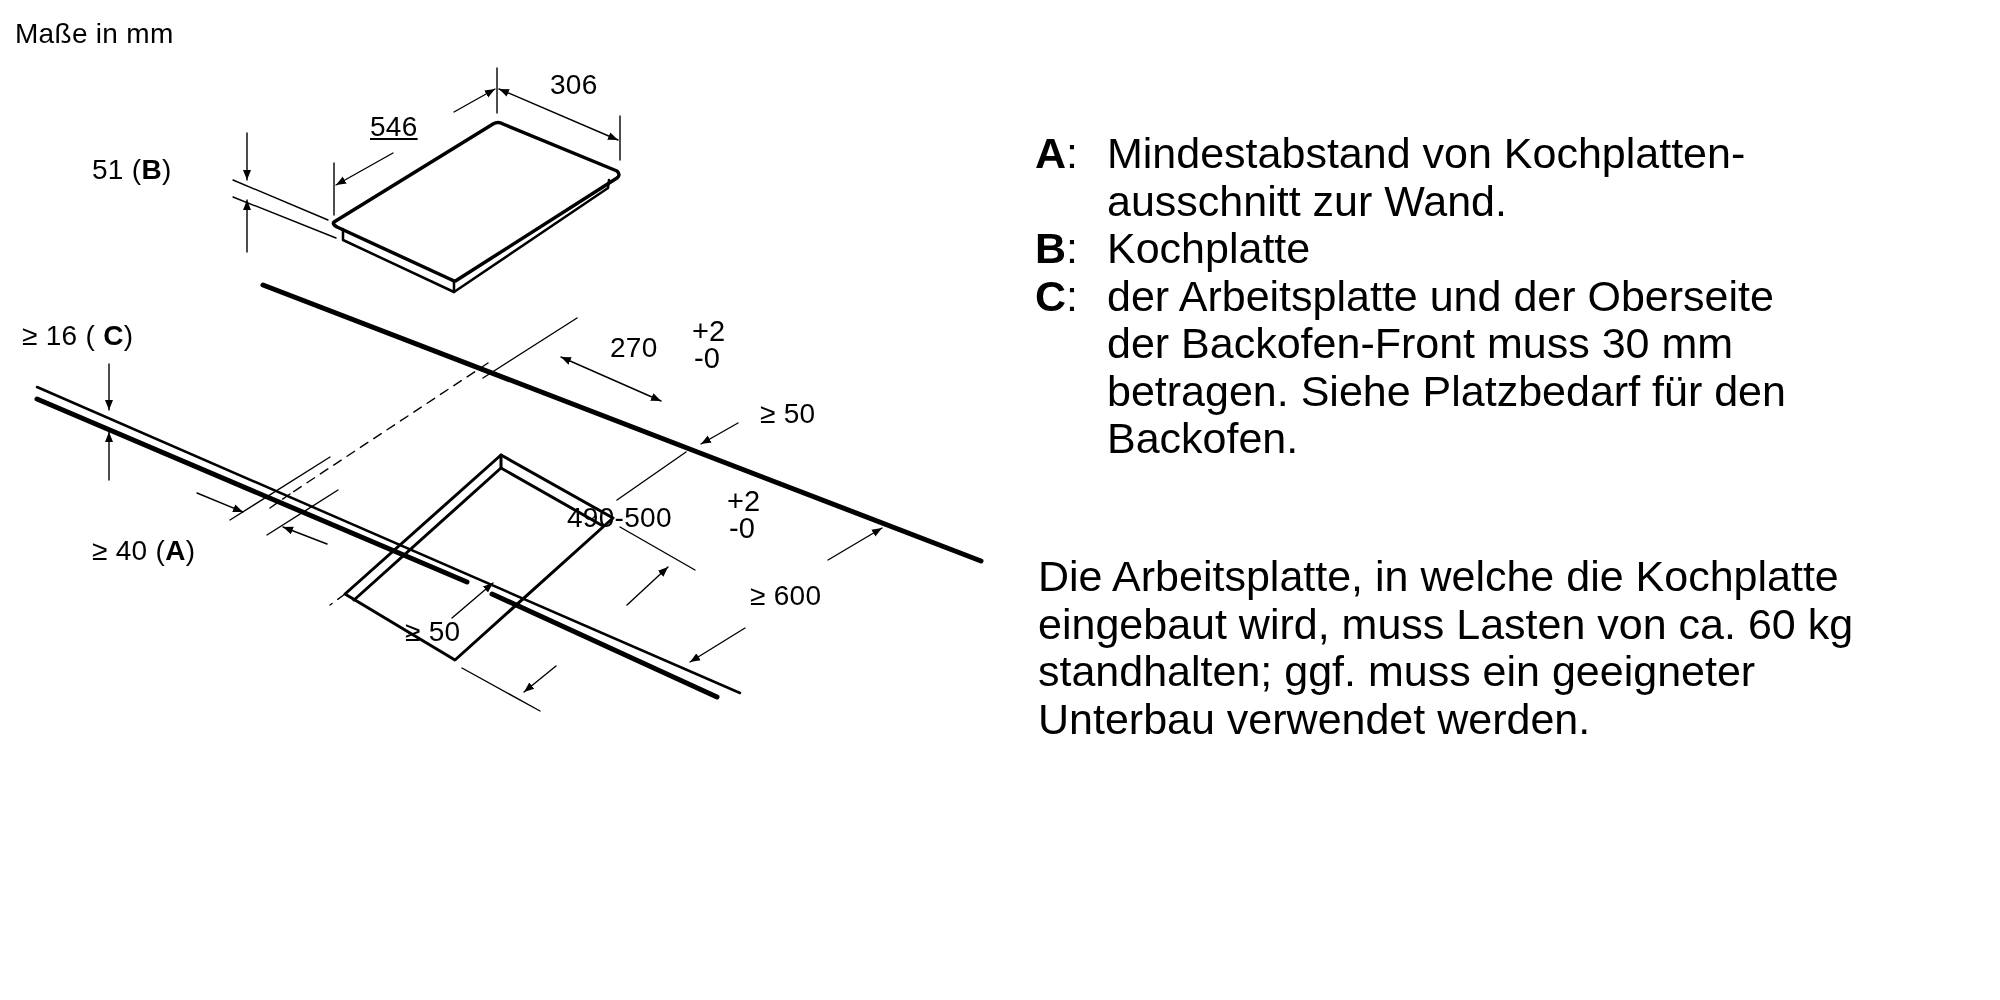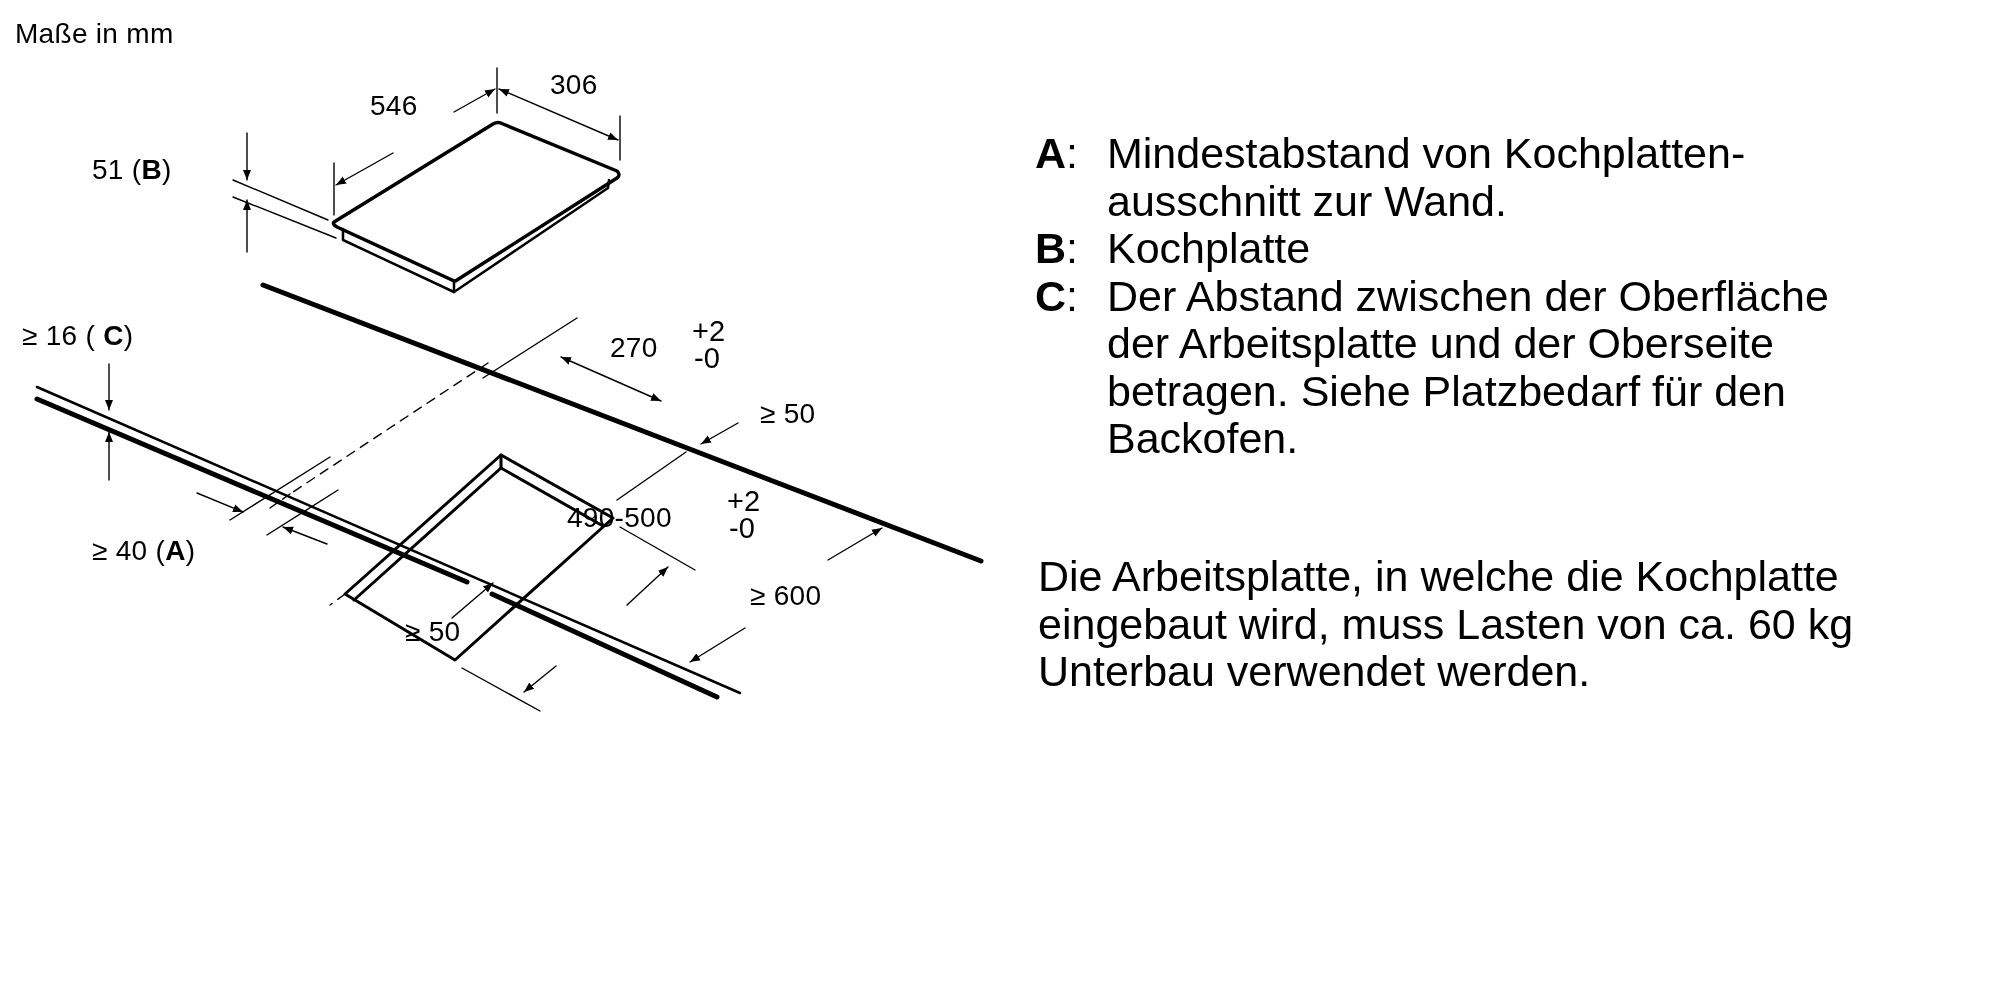--- a/index.html
+++ b/index.html
@@ -109,21 +109,21 @@
       <line x1="745" y1="628" x2="690" y2="662" marker-end="url(#ah)"></line>
     </g>
   </g>
 </svg>
 
 <div class="lbl" style="left:15px;top:12px;">Maße in mm</div>
 
 <div class="lbl" style="left:92px;top:148px;">
   <span>51</span> (<b>B</b>)
 </div>
-<div class="lbl" style="left:370px;top:84px;">546</div>
+<div class="lbl" style="left:370px;top:105px;text-decoration:underline;">546</div>
 <div class="lbl" style="left:550px;top:63px;">306</div>
 
 <div class="lbl" style="left:22px;top:314px;">
   <span>≥ 16</span> ( <b>C</b>)
 </div>
 <div class="lbl" style="left:92px;top:529px;">
   <span>≥ 40</span> (<b>A</b>)
 </div>
 
 <div class="lbl" style="left:610px;top:326px;">270</div>
@@ -149,25 +149,26 @@
   </div>
   <div class="legend-row">
     <div class="legend-key"><b>B</b><span>:</span></div>
     <div class="legend-text">
       <div>Kochplatte</div>
     </div>
   </div>
   <div class="legend-row">
     <div class="legend-key"><b>C</b><span>:</span></div>
     <div class="legend-text">
-      <div>Der Abstand zwischen der Oberfläche</div>
       <div>der Arbeitsplatte und der Oberseite</div>
+      <div>der Backofen-Front muss 30 mm</div>
       <div>betragen. Siehe Platzbedarf für den</div>
       <div>Backofen.</div>
     </div>
   </div>
 </div>
 
 <div class="note">
   <div>Die Arbeitsplatte, in welche die Kochplatte</div>
   <div>eingebaut wird, muss Lasten von ca. 60 kg</div>
+  <div>standhalten; ggf. muss ein geeigneter</div>
   <div>Unterbau verwendet werden.</div>
 </div>
 
 </body></html>

